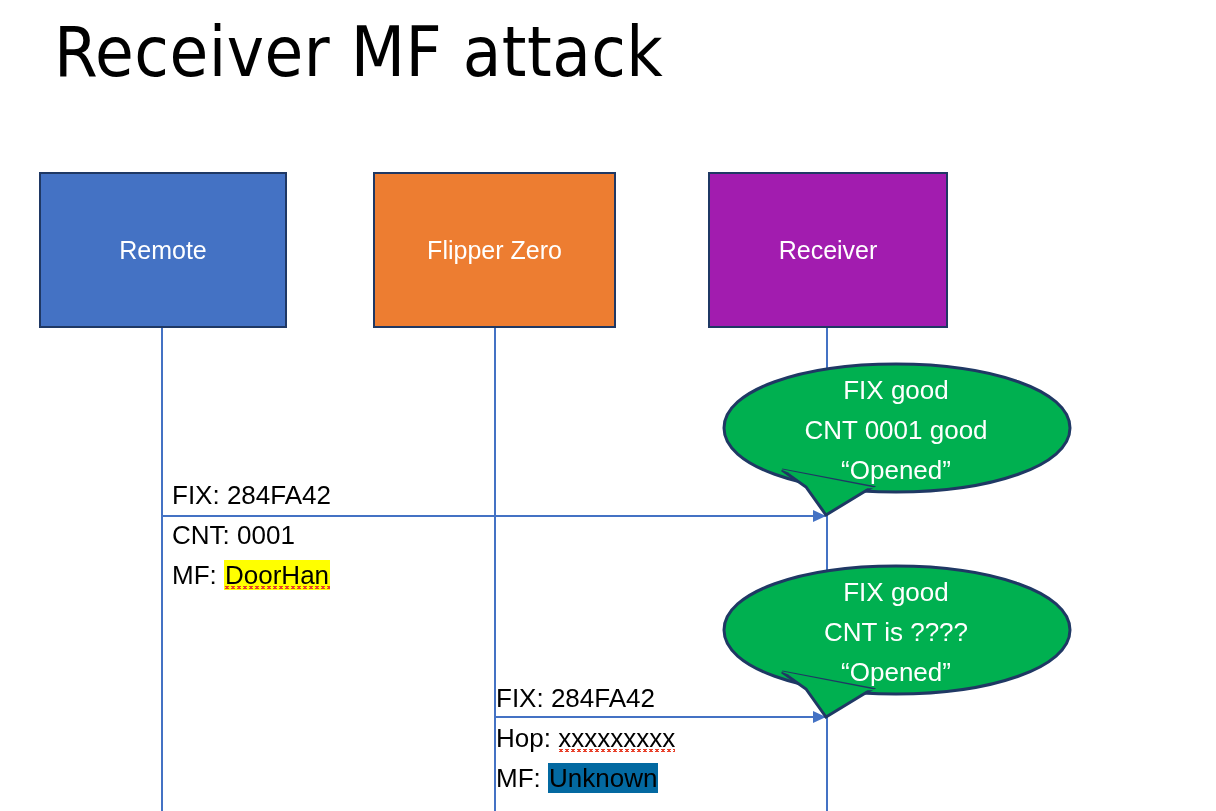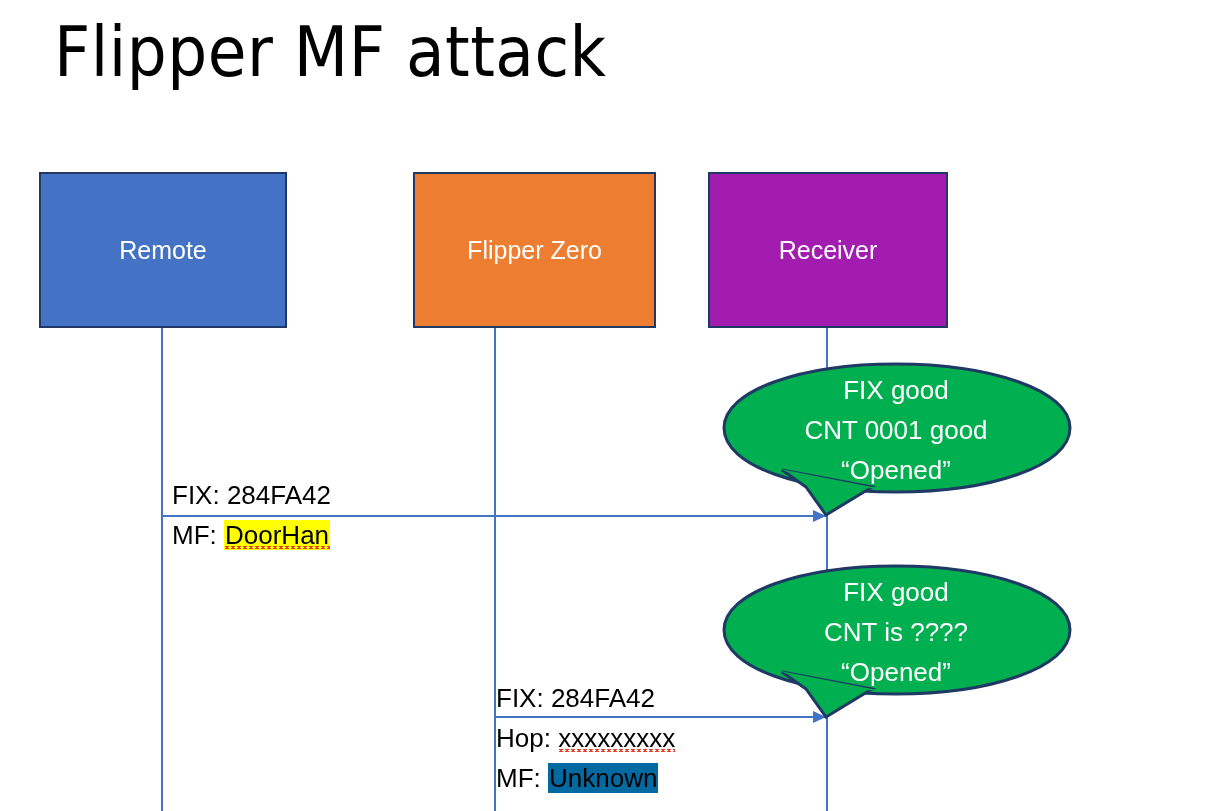--- a/index.html
+++ b/index.html
@@ -51,21 +51,21 @@
     border: 2px solid #1F3864;
     display: flex;
     align-items: center;
     justify-content: center;
     color: #ffffff;
     font-size: 25px;
     font-weight: 400;
     line-height: 1;
   }
   .actor-box.remote  { left: 39px;  top: 172px; width: 248px; height: 156px; background: #4472C4; }
-  .actor-box.flipper { left: 373px; top: 172px; width: 243px; height: 156px; background: #ED7D31; margin-left: 40px; }
+  .actor-box.flipper { left: 373px; top: 172px; width: 243px; height: 156px; background: #ED7D31; }
   .actor-box.receiver{ left: 708px; top: 172px; width: 240px; height: 156px; background: #a21caf; }
 
   
   .msg-arrow {
     position: absolute;
     height: 2px;
     background: #4472C4;
   }
   .msg-arrow::after {
     content: "";
@@ -117,40 +117,41 @@
     line-height: 40px;
     pointer-events: none;
   }
   .callout-text .line { display: block; }
 </style>
 </head>
 <body>
 
 <div id="slide">
 
-  <div class="slide-title">Flipper MF attack</div>
+  <div class="slide-title">Receiver MF attack</div>
 
   <div class="lifeline" style="left:161px; top:326px; height:485px;"></div>
   <div class="lifeline" style="left:494px; top:326px; height:485px;"></div>
   <div class="lifeline" style="left:826px; top:326px; height:485px;"></div>
 
   <div class="actor-box remote">
     <span>Remote</span>
   </div>
   <div class="actor-box flipper">
     <span>Flipper Zero</span>
   </div>
   <div class="actor-box receiver">
     <span>Receiver</span>
   </div>
 
   <div class="msg-arrow" style="left:162px; top:515px; width:663px;"></div>
 
   <div class="msg-label" style="left:172px; top:475px;">
     <span class="line"><span>FIX: </span><span>284FA42</span></span>
+    <span class="line"><span>CNT: </span><span>0001</span></span>
     <span class="line"><span>MF: </span><span class="hl squiggle">DoorHan</span></span>
   </div>
 
   <div class="msg-arrow" style="left:495px; top:716px; width:330px;"></div>
 
   <div class="msg-label" style="left:496px; top:678px;">
     <span class="line"><span>FIX: </span><span>284FA42</span></span>
     <span class="line"><span>Hop: </span><span class="squiggle">xxxxxxxxx</span></span>
     <span class="line"><span>MF: </span><span class="hl">Unknown</span></span>
   </div>

